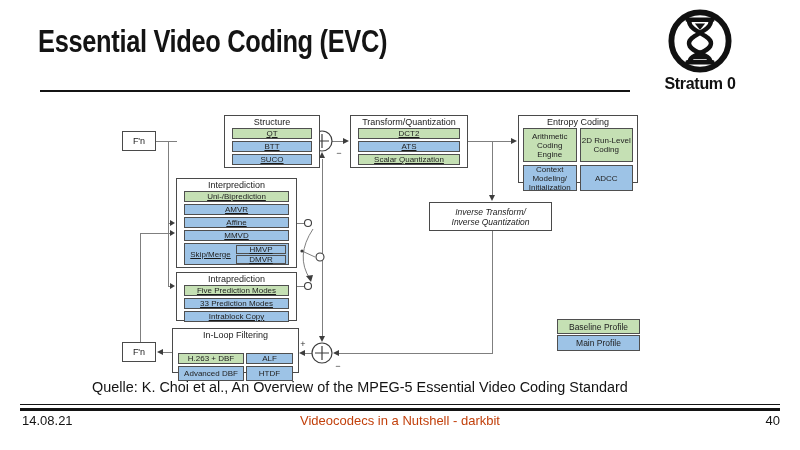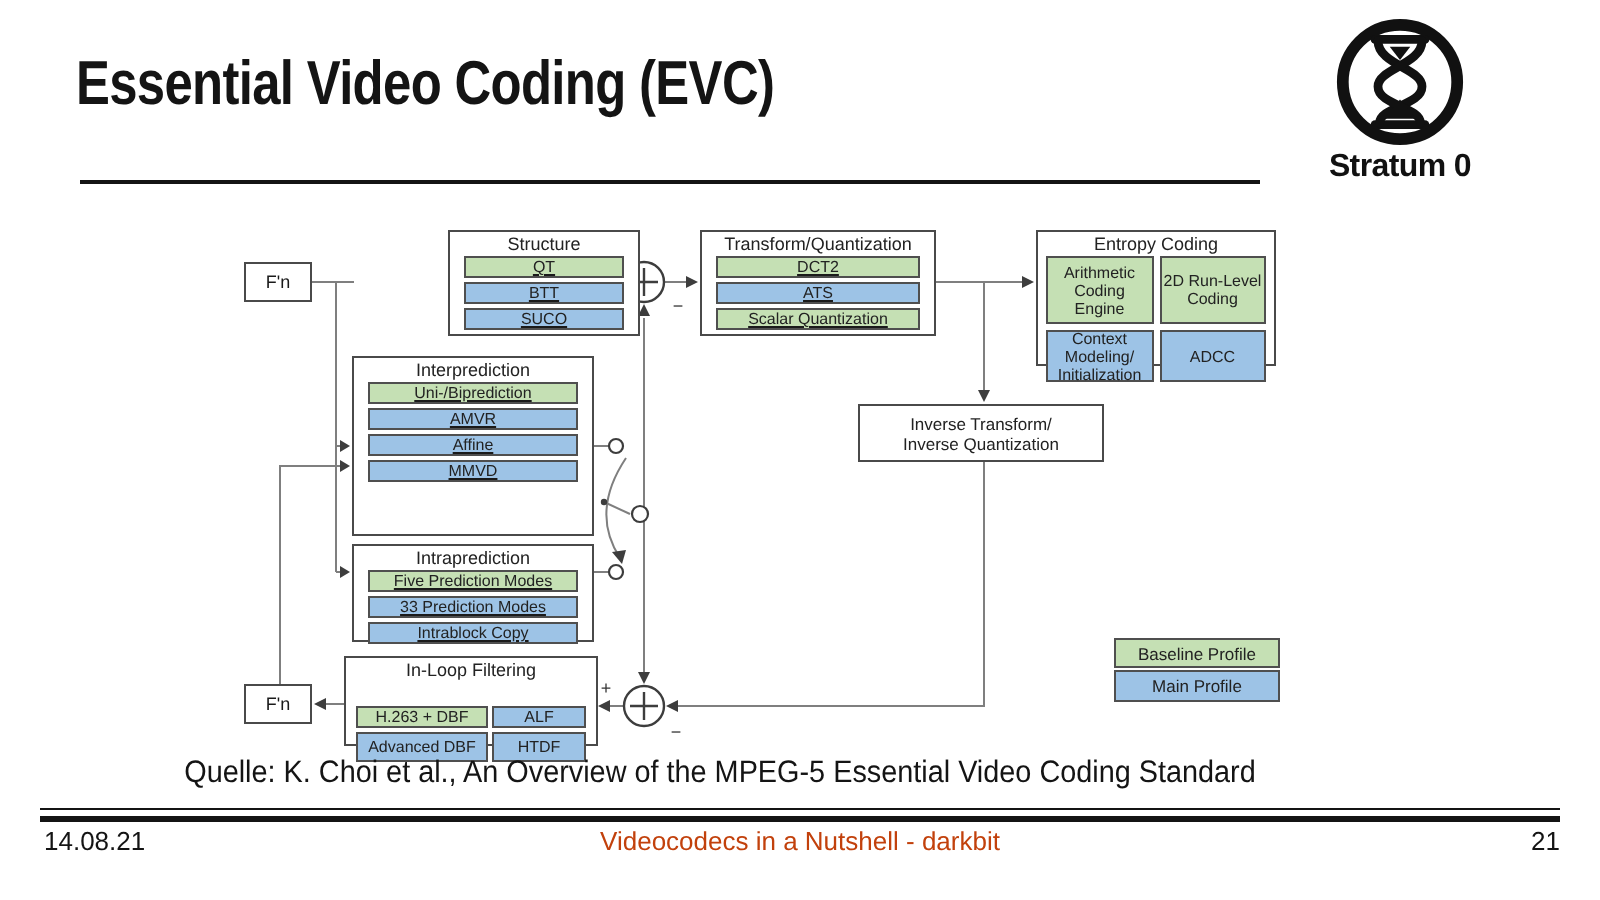--- a/index.html
+++ b/index.html
@@ -36,21 +36,21 @@
   .entropy{left:518px;top:115px;width:120px;height:68px;}
   .egrid{display:grid;grid-template-columns:1fr 1fr;grid-template-rows:34px 26px;gap:3px;padding:0 4px;}
   .interpred{left:176px;top:178px;width:121px;height:90px;}
   .skipmerge{
     border:1px solid #4f4f4f;box-sizing:border-box;height:22px;
     display:flex;align-items:stretch;
   }
   .sm-label{flex:1;display:flex;align-items:center;justify-content:center;font-size:8px;color:#222;}
   .sm-right{width:52px;display:flex;flex-direction:column;gap:1px;padding:1px 2px 1px 0;box-sizing:border-box;}
   .sm-right .cell{height:9px;font-size:8px;}
-  .inverse{left:429px;top:202px;width:123px;height:29px;display:flex;flex-direction:column;align-items:center;justify-content:center;}
+  .inverse{left:429px;top:202px;width:123px;height:29px;display:flex;flex-direction:column;align-items:center;justify-content:center;font-style:italic;}
   .inv-line{font-size:8.5px;line-height:10px;color:#222;}
   .intrapred{left:176px;top:272px;width:121px;height:49px;}
   .inloop{left:172px;top:328px;width:127px;height:45px;}
   .ilgrid{display:grid;grid-template-columns:66px 1fr;grid-template-rows:11px 15px;gap:2px;padding:12px 5px;}
   .legend{position:absolute;box-sizing:border-box;border:1px solid #4f4f4f;font-size:8.5px;color:#222;display:flex;align-items:center;justify-content:center;}
   .legend-baseline{left:557px;top:319px;width:83px;height:15px;}
   .legend-main{left:557px;top:335px;width:83px;height:16px;}
   .connectors{position:absolute;left:0;top:0;}
   .caption{
     position:absolute;left:0;top:378px;width:720px;text-align:center;
@@ -173,20 +173,27 @@
     </div>
   </div>
 
   <div class="box interpred">
     <div class="box-title">Interprediction</div>
     <div class="rows">
       <div class="cell rowcell g">Uni-/Biprediction</div>
       <div class="cell rowcell b">AMVR</div>
       <div class="cell rowcell b">Affine</div>
       <div class="cell rowcell b">MMVD</div>
+      <div class="skipmerge b">
+        <div class="sm-label">Skip/Merge</div>
+        <div class="sm-right">
+          <div class="cell b">HMVP</div>
+          <div class="cell b">DMVR</div>
+        </div>
+      </div>
     </div>
   </div>
 
   <div class="box inverse">
     <div class="inv-line">Inverse Transform/</div>
     <div class="inv-line">Inverse Quantization</div>
   </div>
 
   <div class="box intrapred">
     <div class="box-title">Intraprediction</div>
@@ -208,15 +215,15 @@
   </div>
 
   <div class="legend legend-baseline g">Baseline Profile</div>
   <div class="legend legend-main b">Main Profile</div>
 
   <div class="caption">Quelle: K. Choi et al., An Overview of the MPEG-5 Essential Video Coding Standard</div>
   <div class="footer-line1"></div>
   <div class="footer-line2"></div>
   <div class="footer-date">14.08.21</div>
   <div class="footer-center">Videocodecs in a Nutshell - darkbit</div>
-  <div class="footer-page">21</div>
+  <div class="footer-page">40</div>
 
 </div>
 
 </body></html>

